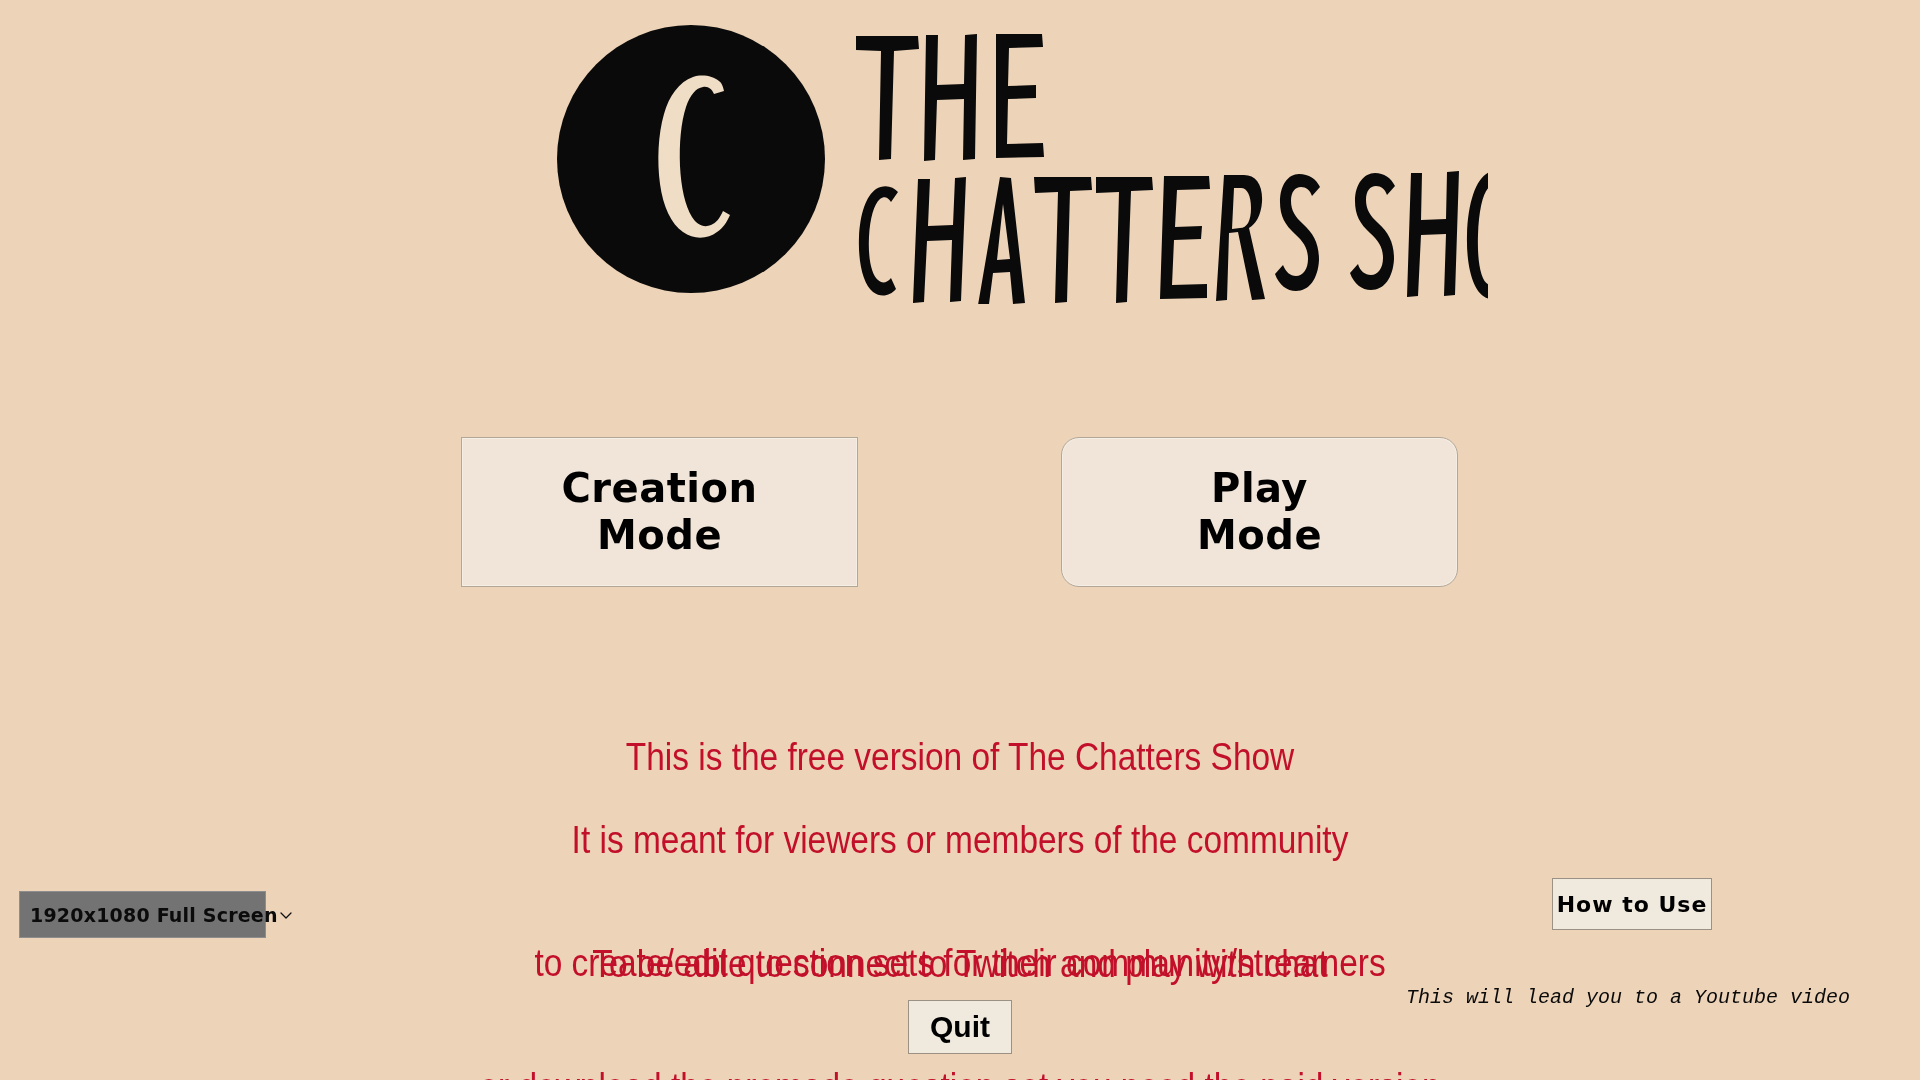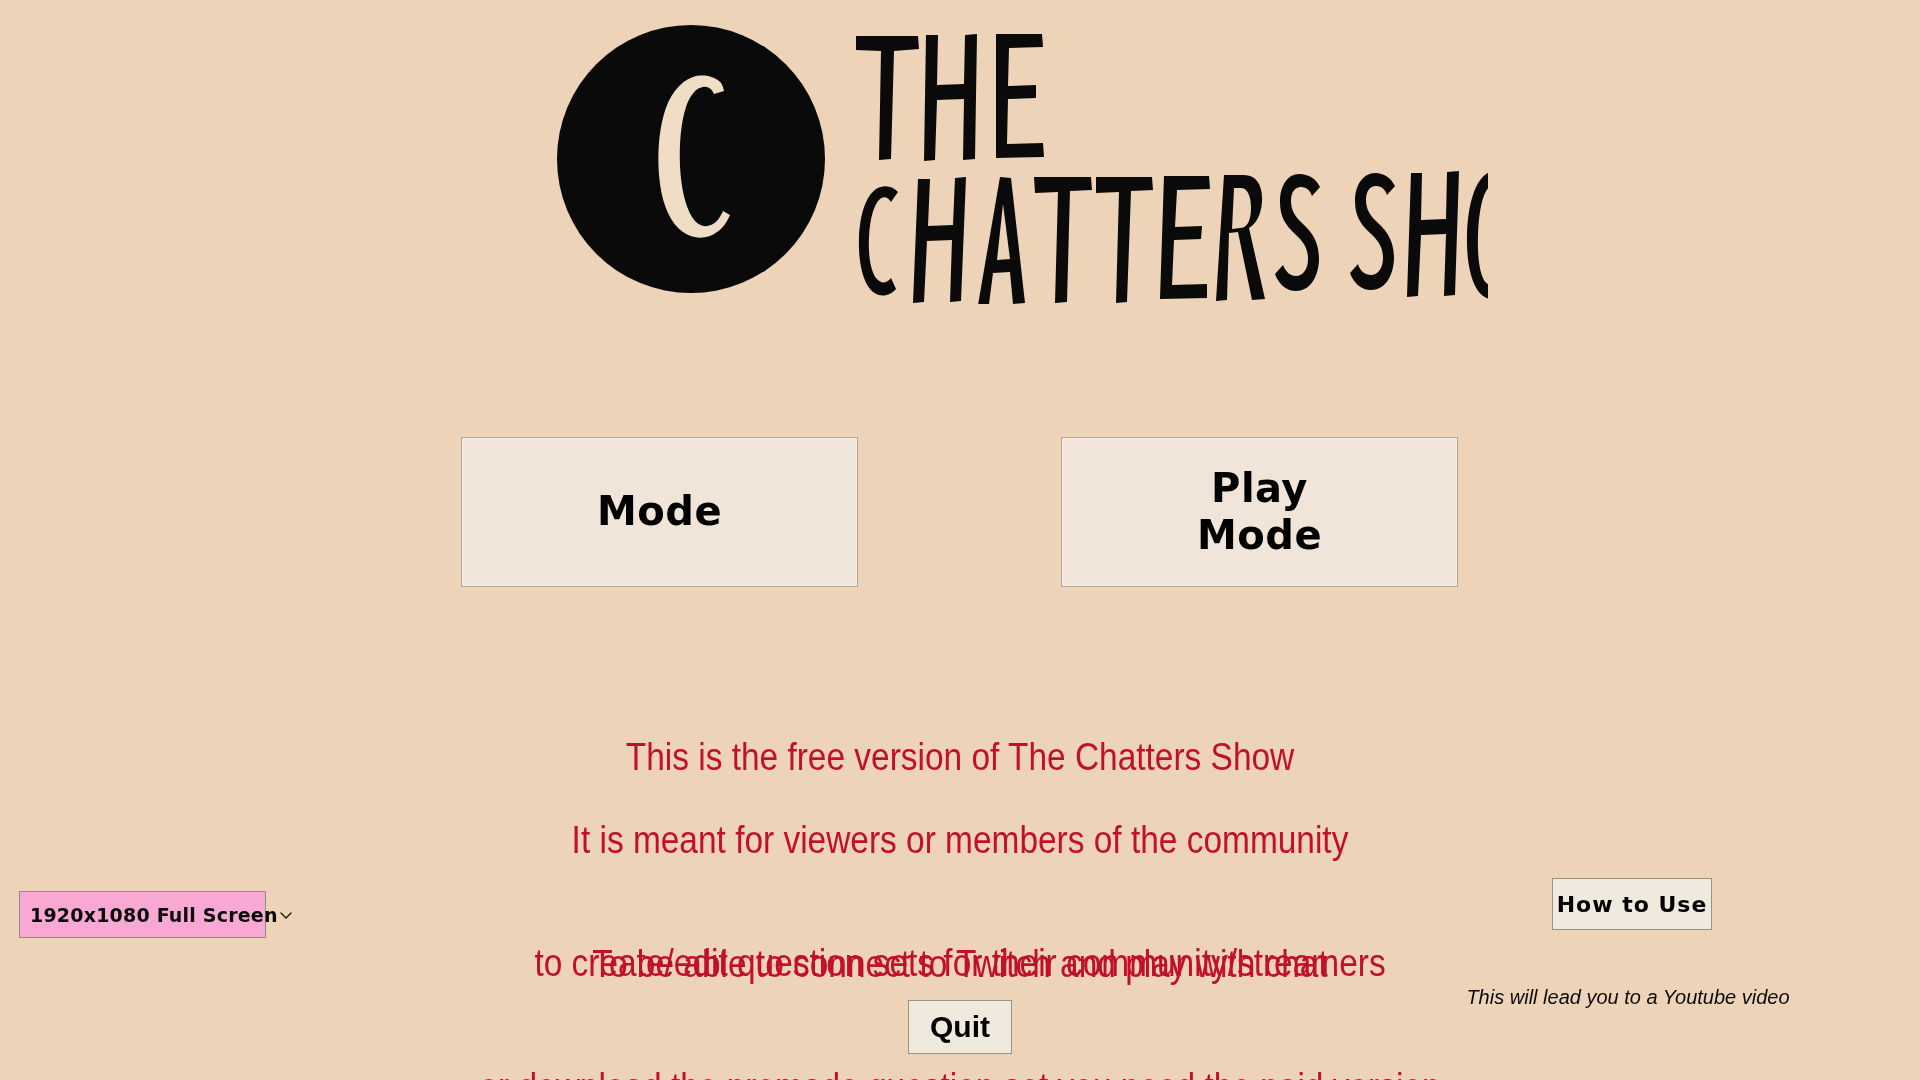--- a/index.html
+++ b/index.html
@@ -70,21 +70,21 @@
     color: #000000;
     font-weight: bold;
     font-size: 40px;
     line-height: 1.18;
     letter-spacing: 0.5px;
     cursor: pointer;
     box-sizing: border-box;
     font-family: "DejaVu Sans", sans-serif;
   }
   #creation-mode-button { left: 461px; top: 437px; width: 397px; height: 150px; }
-  #play-mode-button     { left: 1061px; top: 437px; width: 397px; height: 150px; }
+  #play-mode-button     { left: 1061px; top: 437px; width: 397px; height: 150px; border-radius: 18px; }
   .mode-btn .line { display:block; }
 
   
   .info-block {
     position: absolute;
     left: 0;
     width: 1920px;
     text-align: center;
     color: #c2102a;
     font-family: "Liberation Sans Narrow", "Liberation Sans", sans-serif;
@@ -97,21 +97,21 @@
   #info-para-2 { top: 738px; }
   #info-para-3 { top: 862px; }
 
   
   #resolution-select {
     position: absolute;
     left: 19px;
     top: 891px;
     width: 247px;
     height: 47px;
-    background: #f9a8d4;
+    background: #737373;
     border: 1px solid #8d8d8d;
     display: flex;
     align-items: center;
     padding: 0 6px 0 10px;
     box-sizing: border-box;
     cursor: pointer;
     font-family: "DejaVu Sans", sans-serif;
   }
   #resolution-select .res-label {
     font-size: 19px;
@@ -148,21 +148,21 @@
   }
   #how-to-use-caption {
     position: absolute;
     left: 1400px;
     top: 986px;
     width: 456px;
     text-align: center;
     font-style: italic;
     font-size: 20px;
     color: #0a0a0a;
-    font-family: Liberation Sans, sans-serif;
+    font-family: Liberation Mono, monospace;
     white-space: nowrap;
   }
 
   
   #quit-button {
     position: absolute;
     left: 908px;
     top: 1000px;
     width: 104px;
     height: 54px;
@@ -216,20 +216,21 @@
             <path d="M647 157 c-16,0 -27,26 -28,64 -1,38 9,64 25,64 16,0 27,-26 28,-64 1,-38 -9,-64 -25,-64 z m-1 14 c9,0 15,19 14,50 -1,31 -8,50 -17,50 -9,0 -14,-19 -13,-50 1,-31 7,-50 16,-50 z"></path>
             <path d="M688 157 l11 -1 6 89 12 -88 11 -1 9 89 10 -89 12 -1 -18 125 -12 1 -9 -82 -11 82 -11 1 z"></path>
           </g>
         </svg>
       </div>
 
     </div>
   </div>
 
   <div class="mode-btn" id="creation-mode-button">
+    <span class="line">Creation</span>
     <span class="line">Mode</span>
   </div>
 
   <div class="mode-btn" id="play-mode-button">
     <span class="line">Play</span>
     <span class="line">Mode</span>
   </div>
 
   <div class="info-block" id="info-para-1">
     <div>This is the free version of The Chatters Show</div>

